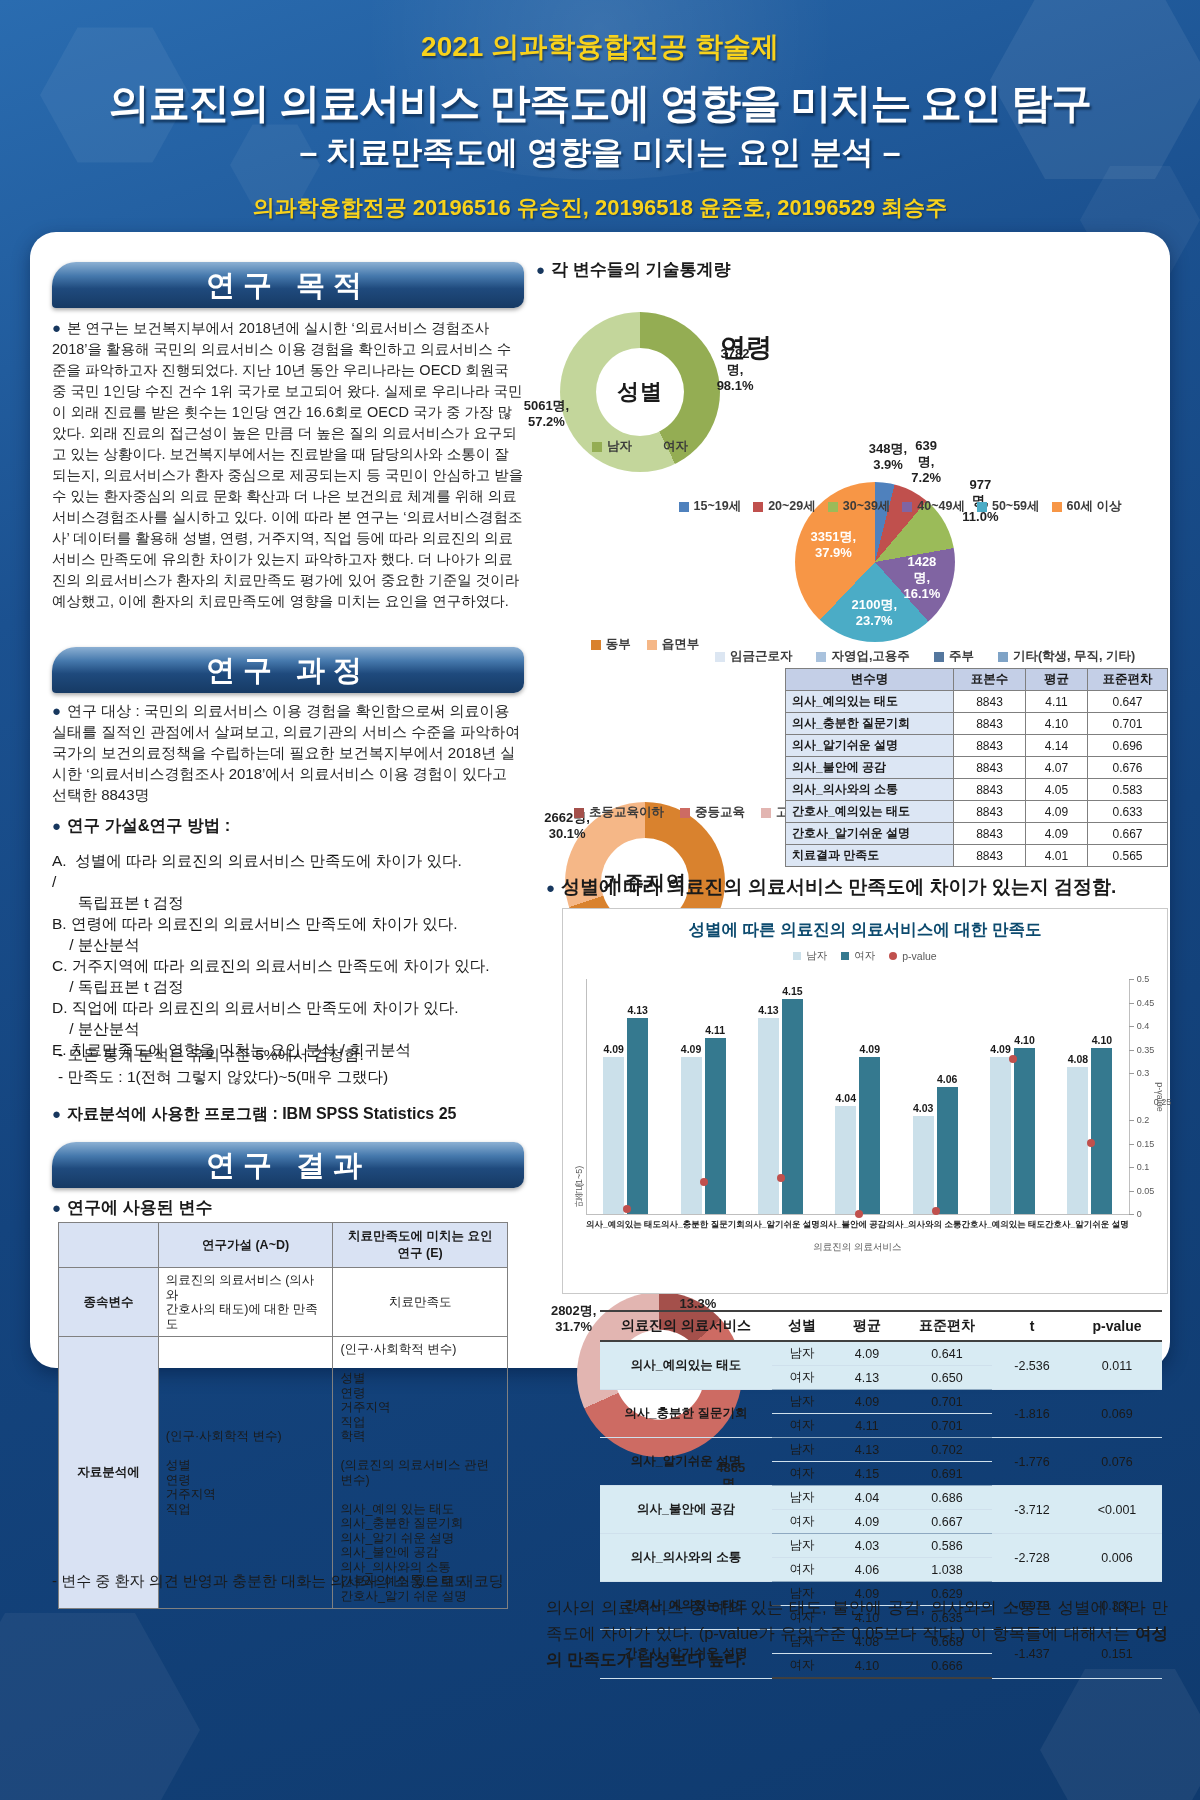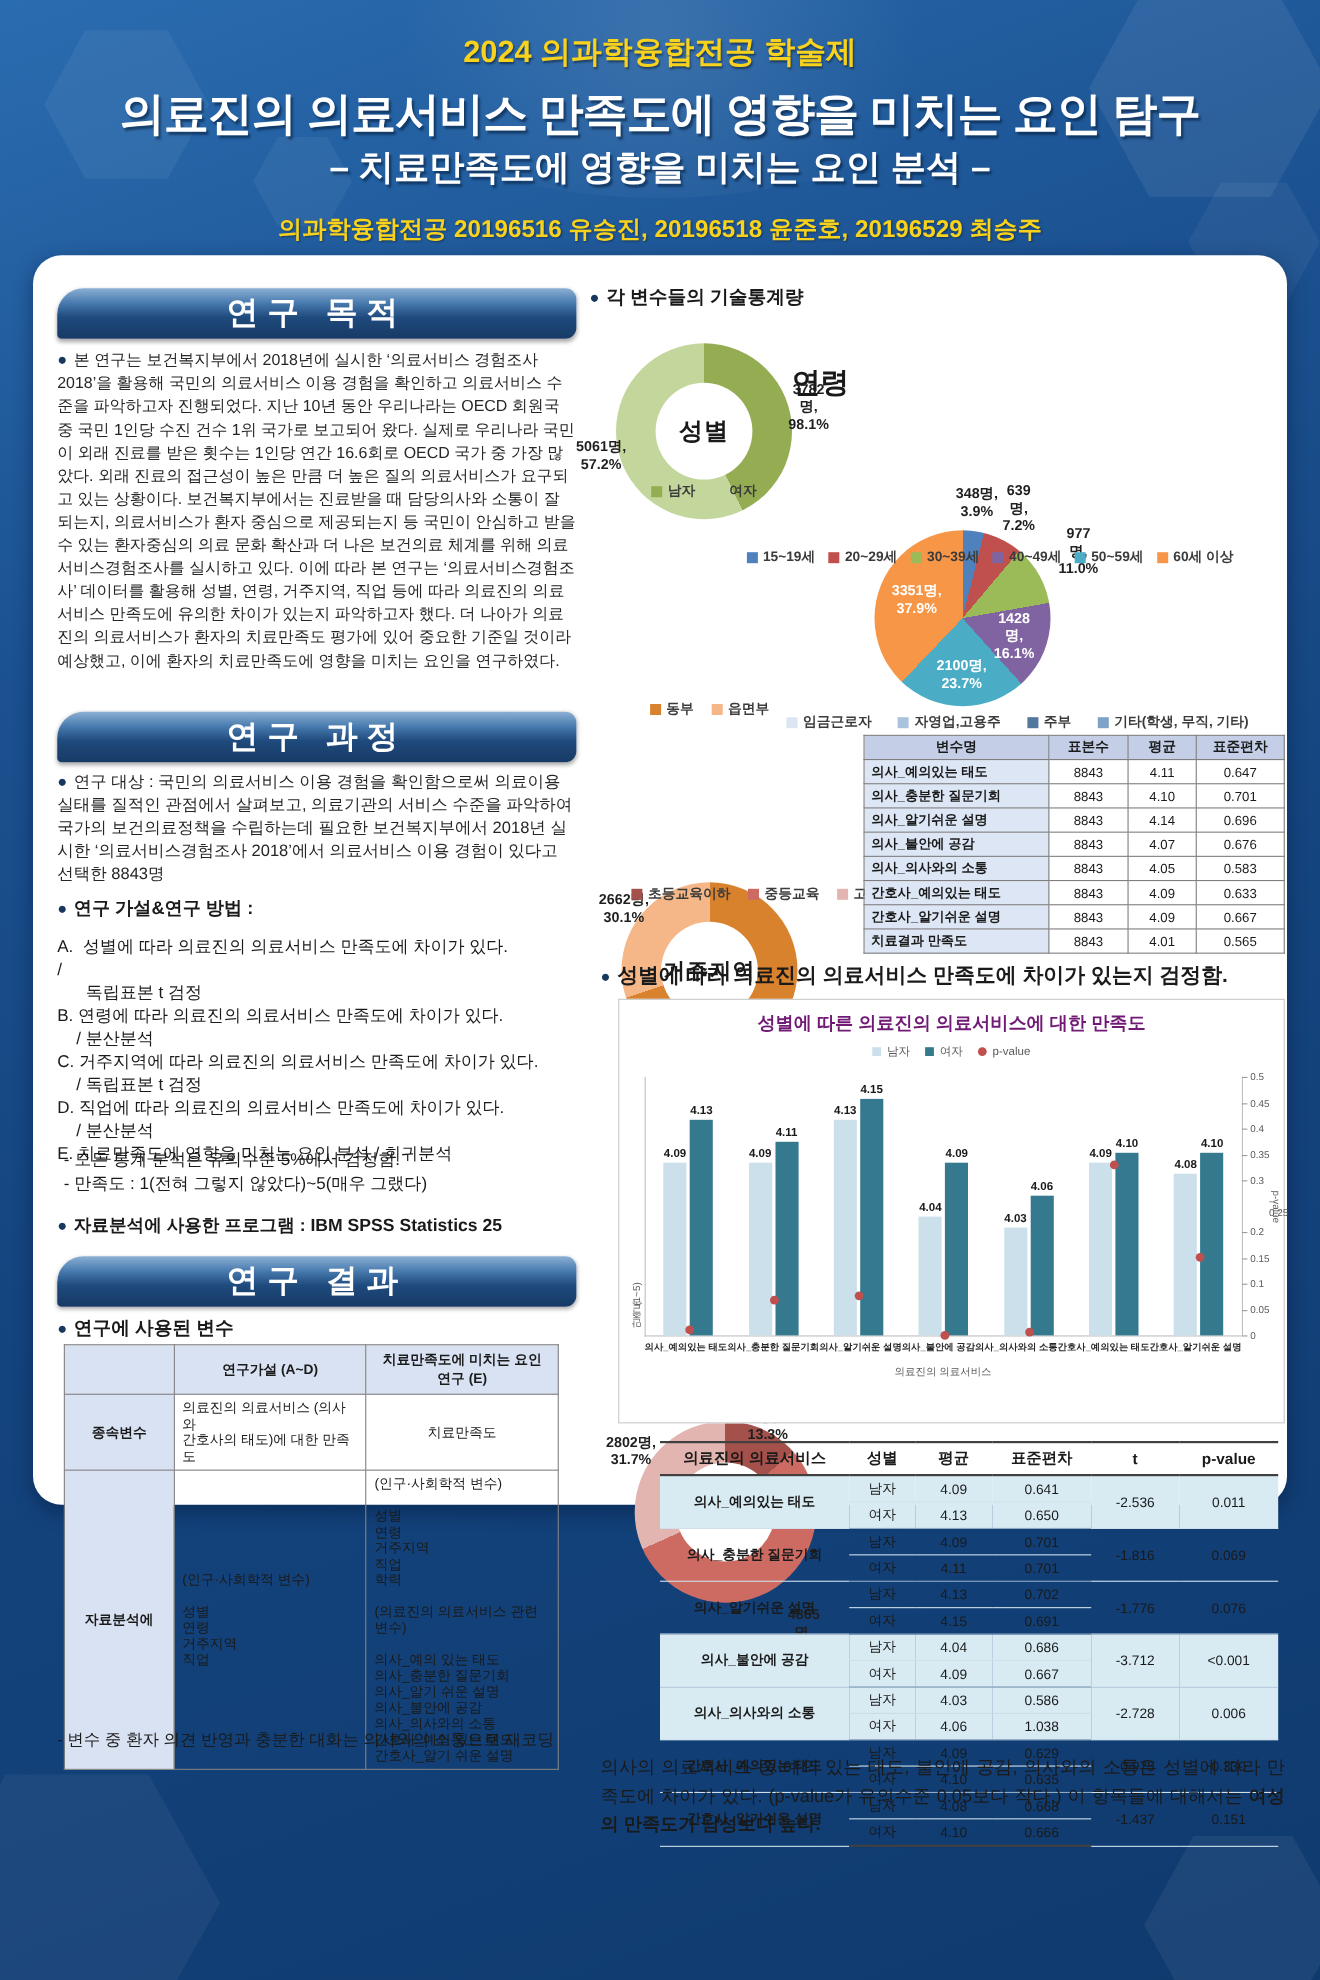--- a/index.html
+++ b/index.html
@@ -43,21 +43,21 @@
   .lg-item{display:flex;align-items:center;gap:5px;font-size:12.5px;font-weight:bold;color:#3b3b3b;white-space:nowrap;}
   .lg-sw{width:10px;height:10px;display:inline-block;}
   .pie-title{position:absolute;font-size:26px;font-weight:bold;color:#1a1a1a;}
   
   .stable{border-collapse:collapse;font-size:12px;color:#1a1a1a;table-layout:fixed;}
   .stable td,.stable th{border:1px solid #7f7f7f;padding:2px 6px;height:15px;text-align:center;}
   .stable th{background:#c4cfe7;font-weight:bold;font-size:12.5px;}
   .stable .vn{background:#dce6f4;font-weight:bold;text-align:left;}
   
   .bc-box{position:absolute;background:#fff;border:1px solid #c9c9c9;}
-  .bc-title{text-align:center;font-size:16.5px;font-weight:bold;color:#701a75;margin-top:10px;}
+  .bc-title{text-align:center;font-size:16.5px;font-weight:bold;color:#0c4a6e;margin-top:10px;}
   .bc-legend{display:flex;justify-content:center;gap:14px;margin-top:8px;}
   .bc-legend .lg-item{font-size:10.5px;color:#595959;font-weight:normal;}
   .bc-body{display:flex;align-items:flex-start;margin-top:16px;}
   .bc-ylab{writing-mode:vertical-rl;transform:rotate(180deg);font-size:9px;color:#595959;height:235px;display:flex;align-items:center;margin-left:10px;}
   .bc-plotcol{flex:1;}
   #bar-plot{height:235px;display:flex;border-left:1px solid #bfbfbf;border-bottom:1px solid #bfbfbf;}
   .bar-group{flex:1;position:relative;display:flex;align-items:flex-end;justify-content:center;gap:3px;}
   .barwrap{position:relative;width:21px;height:100%;display:flex;align-items:flex-end;}
   .bar{width:100%;}
   .bar-val{position:absolute;left:50%;transform:translateX(-50%);font-size:10.5px;font-weight:bold;color:#1a1a1a;white-space:nowrap;}
@@ -89,21 +89,21 @@
 <div class="poster">
 
   <div class="hex" style="left:40px;top:20px;width:150px;height:150px;background:rgba(255,255,255,.06);"></div>
   <div class="hex" style="left:990px;top:-30px;width:220px;height:220px;background:rgba(255,255,255,.07);"></div>
   <div class="hex" style="left:1080px;top:160px;width:120px;height:120px;background:rgba(255,255,255,.05);"></div>
   <div class="hex" style="left:230px;top:120px;width:90px;height:90px;background:rgba(255,255,255,.05);"></div>
   <div class="hex" style="left:-60px;top:1600px;width:260px;height:260px;background:rgba(255,255,255,.05);"></div>
   <div class="hex" style="left:1040px;top:1660px;width:180px;height:180px;background:rgba(255,255,255,.06);"></div>
   <div class="glow" style="left:300px;top:-120px;width:600px;height:300px;"></div>
 
-  <div class="hdr hdr-event">2024 의과학융합전공 학술제</div>
+  <div class="hdr hdr-event">2021 의과학융합전공 학술제</div>
   <div class="hdr hdr-sub">– 치료만족도에 영향을 미치는 요인 분석 –</div>
   <div class="hdr hdr-title">의료진의 의료서비스 만족도에 영향을 미치는 요인 탐구</div>
   <div class="hdr hdr-auth">의과학융합전공 20196516 유승진, 20196518 윤준호, 20196529 최승주</div>
 
   <div class="panel">
 
     <div class="lcol">
       <div class="sec-bar" style="top:30px;">연구 목적</div>
 
       <div style="position:absolute;top:86px;left:0;width:472px;">

